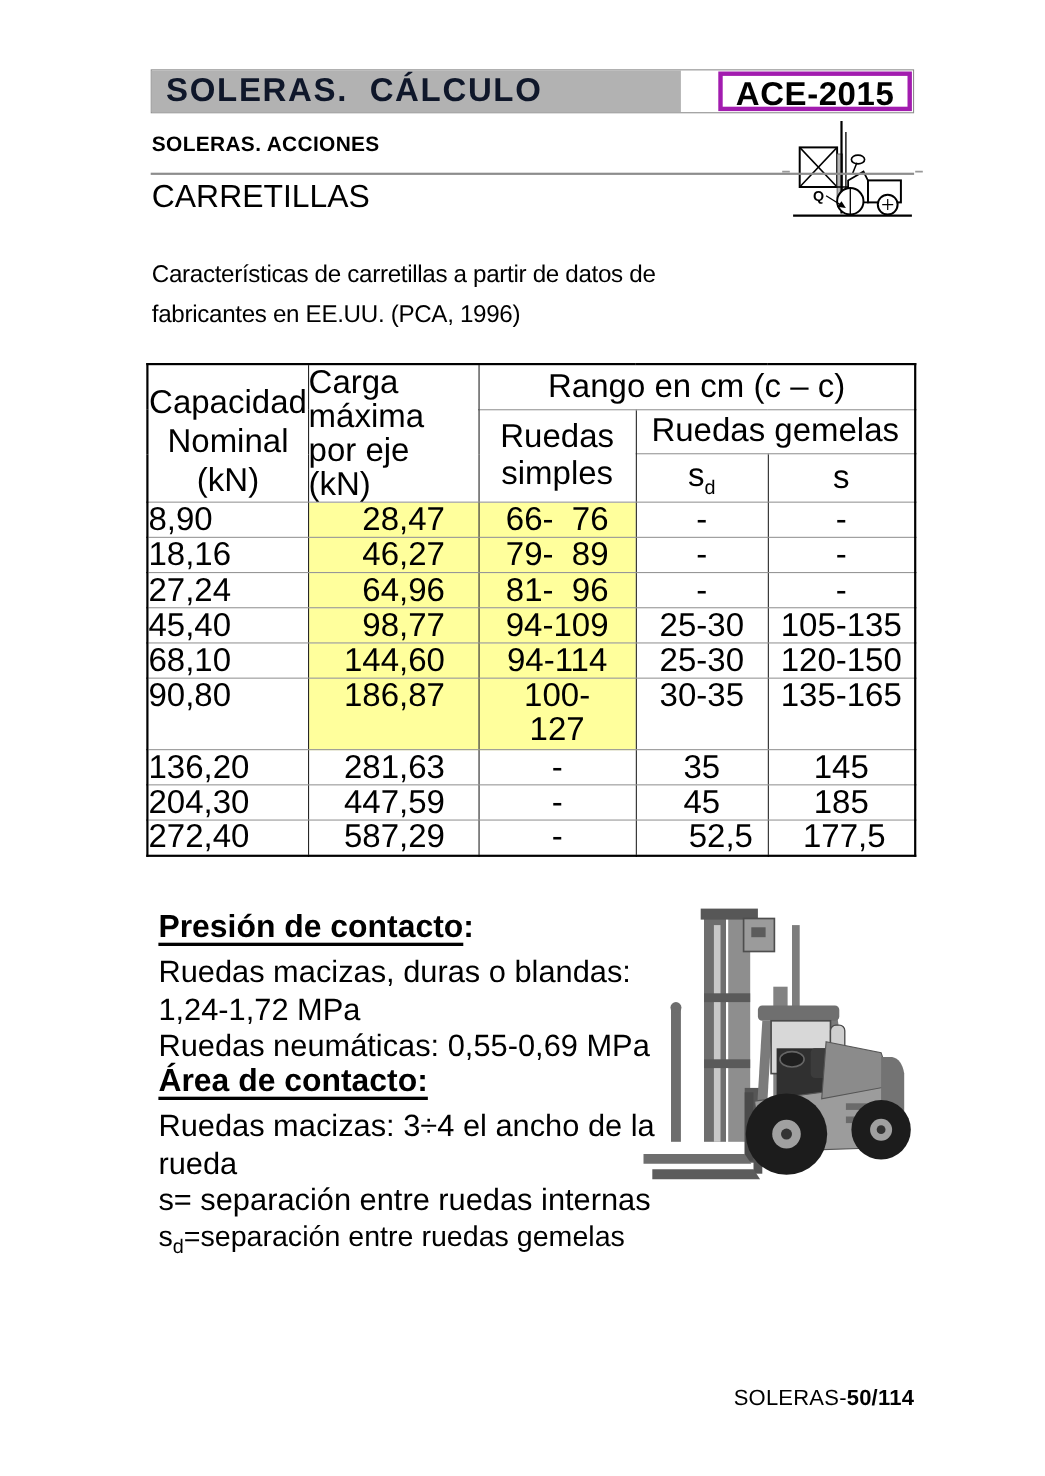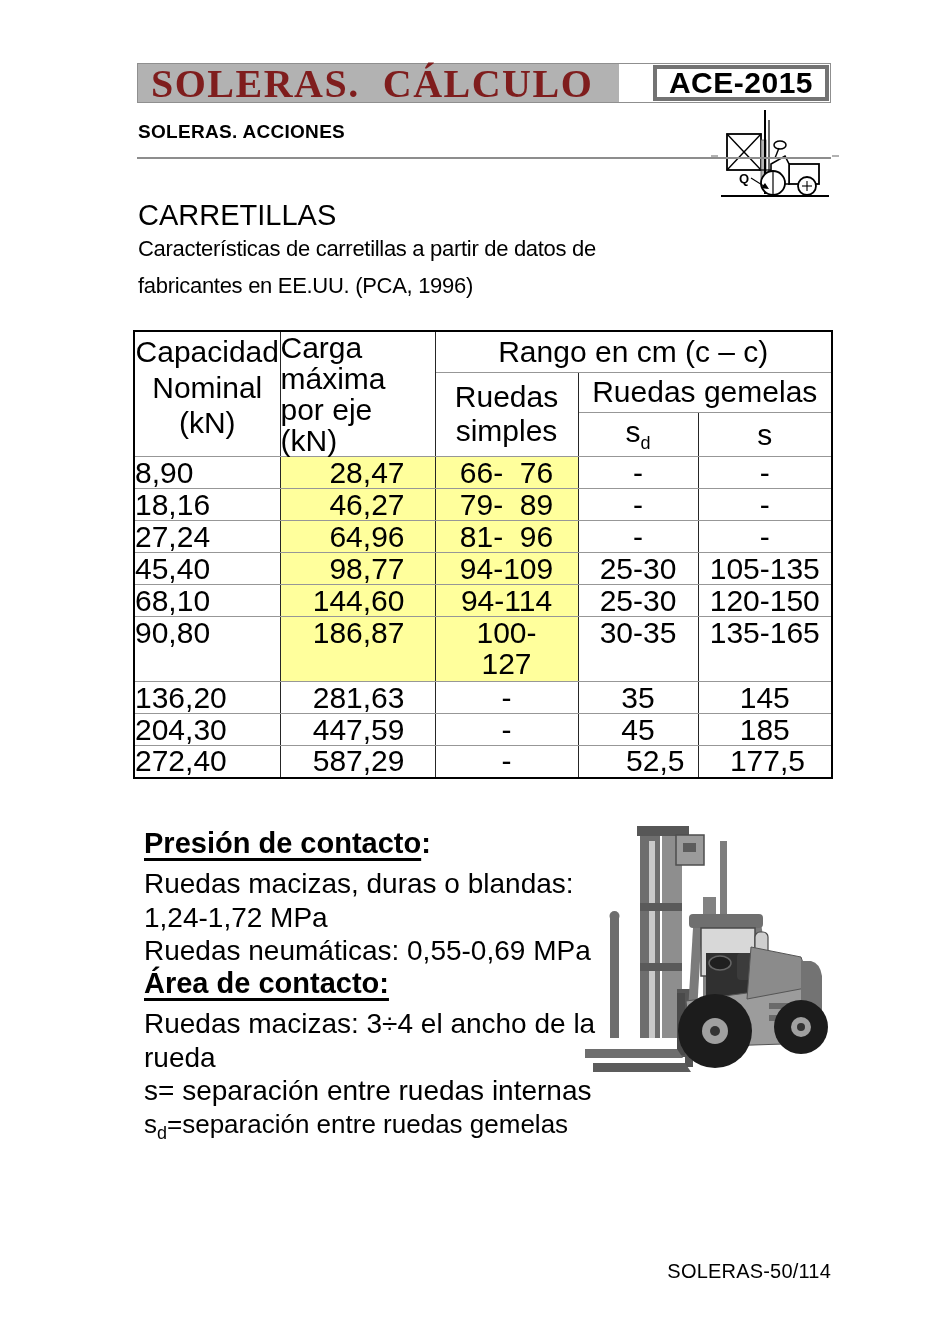--- a/index.html
+++ b/index.html
@@ -4,46 +4,46 @@
 <style>
   * { box-sizing: border-box; }
   html,body { margin:0; padding:0; background:#ffffff; }
   .page { position:relative; width:950px; height:1342px; background:#ffffff;
           font-family:"Liberation Sans", sans-serif; color:#000; overflow:hidden; }
 
   
   .bar { position:absolute; left:137px; top:63px; width:694px; height:40px;
          border:1px solid #8f8f8f; display:flex; align-items:stretch; background:#fff; }
   .bar-gray { width:481px; background:#b2b2b2; display:flex; align-items:center; padding-left:13px; }
-  .bar-title { font-weight:bold; font-size:40px; color:#7f1d1d; letter-spacing:1.5px; white-space:pre;font-family:Liberation Serif, serif; }
-  .ace { margin:1px 1px 1px auto; width:176px; border:4px solid #737373; background:#fff;
-         display:flex; align-items:center; justify-content:center; }
+  .bar-title { font-weight:bold; font-size:30px; color:#0f172a; letter-spacing:1.5px; white-space:pre; }
+  .ace { margin:1px 1px 1px auto; width:176px; border:4px solid #a21caf; background:#fff;
+         display:flex; align-items:flex-start; justify-content:center; }
   .ace-text { font-weight:bold; font-size:30px; letter-spacing:0.5px; }
 
   .mini-icon { position:absolute; left:711px; top:106px; }
 
   .h1 { position:absolute; left:138px; top:121px; font-size:19px; font-weight:bold; letter-spacing:0.3px; }
   .divider { position:absolute; left:137px; top:157px; width:694px; height:2px; background:#8d8d8d; }
-  .h2 { position:absolute; left:138px; top:163px; font-size:29px;margin-top:36px; }
+  .h2 { position:absolute; left:138px; top:163px; font-size:29px; }
 
   .intro { position:absolute; left:138px; top:230px; margin:0; font-size:22px;
            line-height:37px; letter-spacing:-0.3px; white-space:pre-line; }
 
   
   .t { position:absolute; left:133px; top:330px; width:698px; border-collapse:collapse;
        table-layout:fixed; border:2.5px solid #000; font-size:30px; }
   .t th, .t td { border-left:1.5px solid #262626; border-right:1.5px solid #262626;
                  border-top:1.3px solid #979797; border-bottom:1.3px solid #979797;
                  padding:0; font-weight:normal; }
   .t thead tr.r1 { height:41px; } .t thead tr.r2 { height:40px; } .t thead tr.r3 { height:44px; }
   .t tbody tr { height:32px; }
   .t tbody tr.tall { height:65px; }
   .t tbody tr.tall td { vertical-align:top; line-height:31px;margin-left:16px; }
   .t td { vertical-align:middle; line-height:30px; }
-  th.hc1 { vertical-align:top; text-align:center; line-height:35.5px; white-space:pre-line; padding-top:2px; }
+  th.hc1 { vertical-align:top; text-align:center; line-height:35.5px; white-space:pre-line; padding-top:16px; }
   th.hc2 { vertical-align:top; text-align:left; line-height:31px; white-space:pre-line; }
   th.hrango, th.hgemelas { text-align:center; vertical-align:middle; }
   th.hsimples { text-align:center; vertical-align:middle; white-space:pre-line; line-height:34px; }
   th.hsd, th.hs { text-align:center; vertical-align:middle; }
   th sub, .sd-line sub { font-size:18px; }
   td.c1 { text-align:left; padding-right:24px; }
   td.c2 { text-align:right; padding-right:30px; }
   td.c3, td.c4, td.c5 { text-align:center; white-space:pre-wrap; }
   td.ra4 { text-align:right; padding-right:13px; }
   td.ra5 { text-align:right; padding-right:26px; }
@@ -53,21 +53,21 @@
   .presion { position:absolute; left:144px; top:827px; }
   .area    { position:absolute; left:144px; top:967px; }
   .sec-h { font-size:29px; font-weight:bold; }
   .sec-h .u { text-decoration:underline; text-decoration-thickness:3px; text-underline-offset:5px; }
   .sec-b { margin-top:7px; font-size:28px; line-height:33.5px; white-space:pre-line; }
   .sd-line { font-size:26px; line-height:33.5px; }
 
   .big-fork { position:absolute; left:573px; top:813px; }
 
   .footer { position:absolute; right:119px; top:1260px; font-size:20px; letter-spacing:0.2px; }
-  .footer b { font-weight:normal; }
+  .footer b { font-weight:bold; }
 </style>
 </head>
 <body>
 
 <div class="page">
 
   <div class="bar">
     <div class="bar-gray">
       <span class="bar-title">SOLERAS.  CÁLCULO</span>
     </div>

